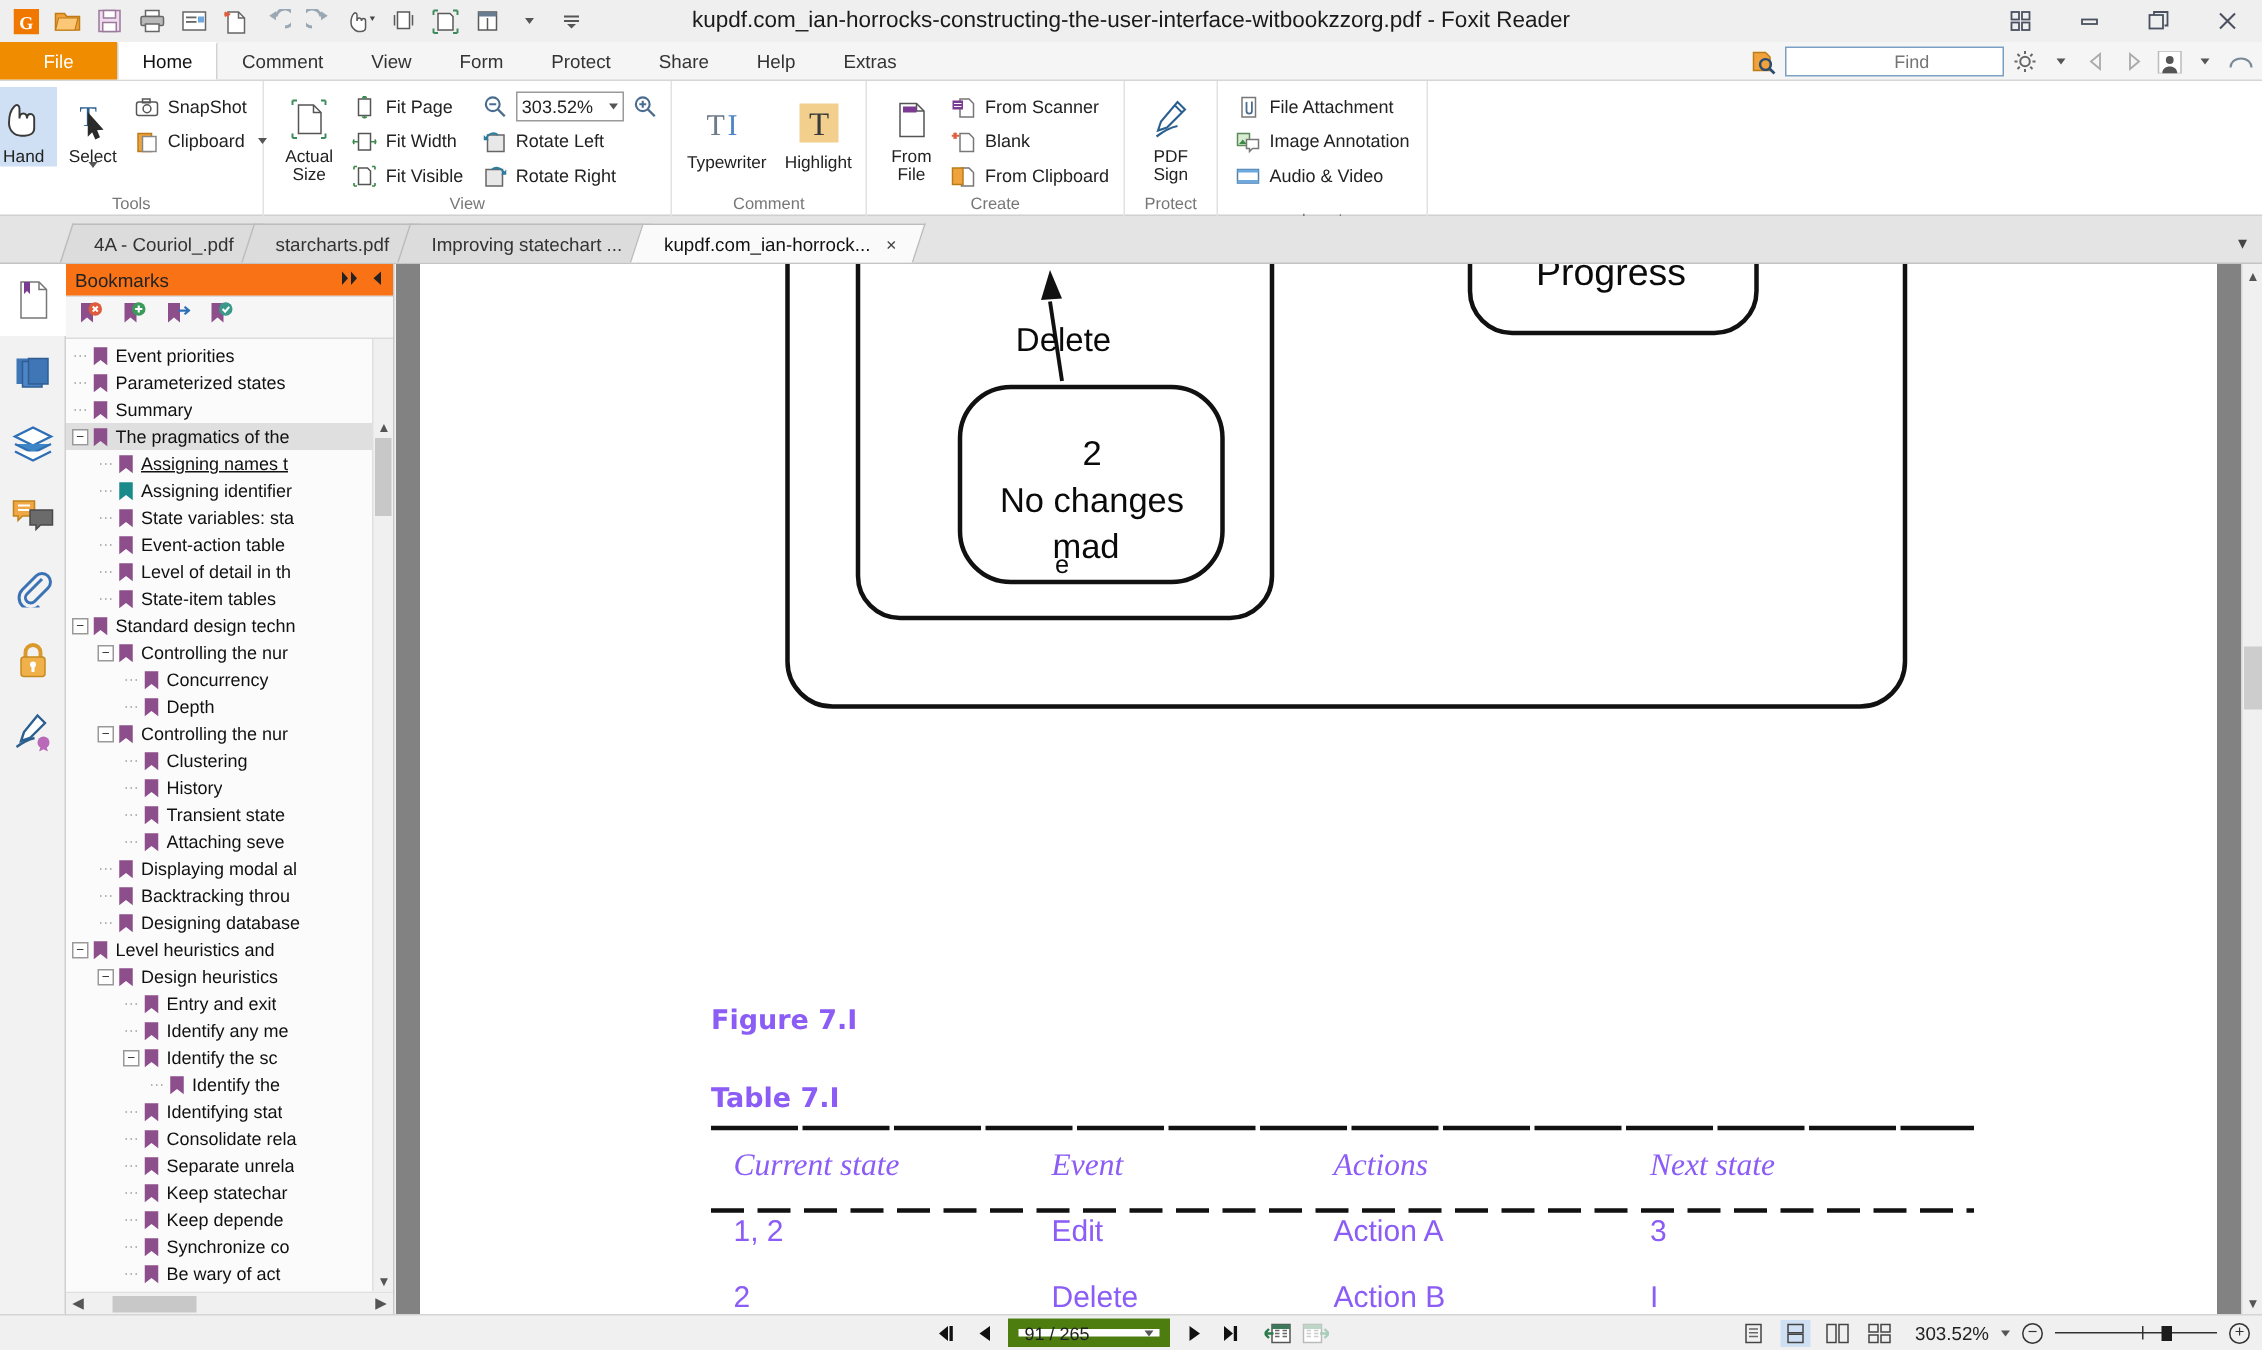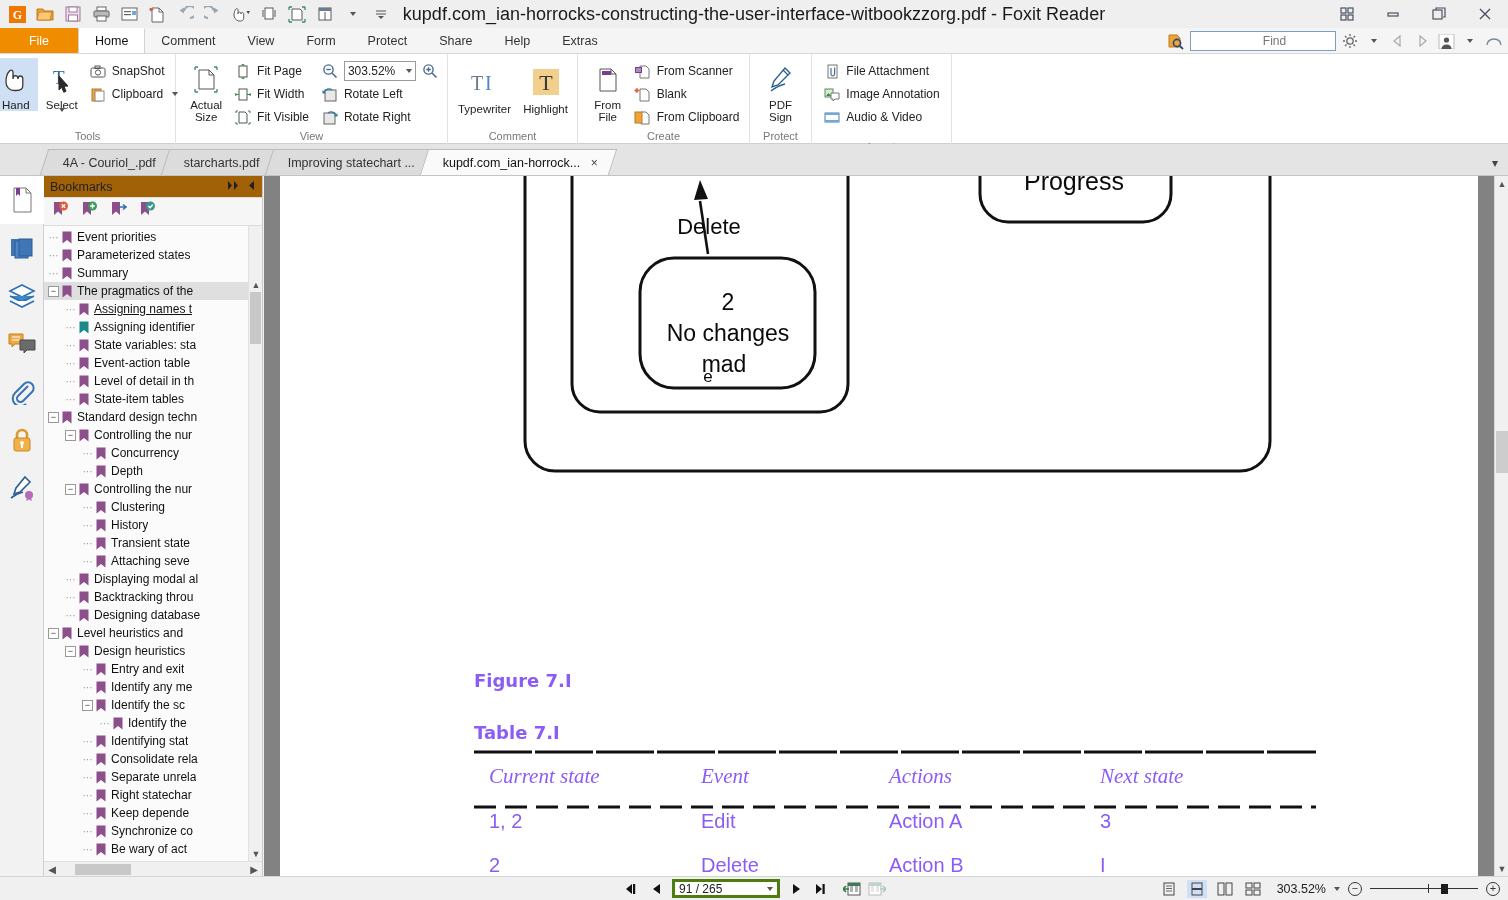--- a/index.html
+++ b/index.html
@@ -26,21 +26,21 @@
     display: flex; align-items: center; gap: 2px; padding-left: 4px;
   }
   .tbi {
     width: 26px; height: 24px;
     display: flex; align-items: center; justify-content: center;
     font-size: 13px; color: #555; cursor: default;
   }
   .tbi svg { display: block; }
   .title-text {
     position: absolute; left: 0; right: 0; text-align: center;
-    font-size: 18px; color: #1a1a1a; line-height: 28px;
+    font-size: 15px; color: #1a1a1a; line-height: 28px;
     pointer-events: none;
   }
   .win-buttons {
     position: absolute; right: 0; top: 0; height: 28px;
     display: flex; align-items: center;
   }
   .win-btn {
     width: 46px; height: 28px; display: flex; align-items: center; justify-content: center;
     color: #444;
   }
@@ -167,21 +167,21 @@
   
   .bm-panel {
     position: absolute; left: 44px; top: 176px; width: 219px; height: 700px;
     background: #f6f6f6;
     border-right: 1px solid #c9c9c9;
     display: flex; flex-direction: column;
   }
   .bm-header {
     height: 22px; display: flex; align-items: center;
     padding: 0 6px; font-size: 12.5px; color: #222;
-    background: #a16207;
+    background: #f97316;
     border-bottom: 1px solid #dcdcdc;
   }
   .bm-header-btns { margin-left: auto; display: flex; gap: 8px; align-items: center; }
   .bm-toolbar {
     height: 28px; display: flex; align-items: center; gap: 12px;
     padding: 0 8px;
     border-bottom: 1px solid #dcdcdc;
     background: #f6f6f6;
   }
   .bm-tree {
@@ -248,21 +248,21 @@
     position: absolute; left: 0; bottom: 0; width: 1508px; height: 24px;
     background: #f0f0f0; border-top: 1px solid #d4d4d4;
     display: flex; align-items: center;
   }
   .sb-center {
     position: absolute; left: 50%; transform: translateX(-50%);
     display: flex; align-items: center; gap: 7px;
   }
   .sb-btn { width: 18px; height: 18px; display: flex; align-items: center; justify-content: center; color: #222; font-size: 11px; }
   .page-box {
-    width: 108px; height: 19px; border: 3px solid #4d7c0f; background: #fff;
+    width: 108px; height: 19px; border: 7px solid #4d7c0f; background: #fff;
     display: flex; align-items: center; justify-content: space-between;
     padding: 0 4px; font-size: 12px; color: #222;
   }
   .sb-right {
     position: absolute; right: 8px; display: flex; align-items: center; gap: 8px;
   }
   .vmode { width: 20px; height: 18px; display: flex; align-items: center; justify-content: center; }
   .vmode.sel { background: #cfe0f5; }
   .zoom-slider { display: flex; align-items: center; gap: 0; width: 108px; height: 18px; position: relative; }
   .zs-line { position: absolute; left: 0; right: 0; top: 8px; height: 1px; background: #333; }
@@ -1060,21 +1060,21 @@
             <svg class="bm-flag" viewBox="0 0 10 13">
               <path d="M0.5 0.5h9v12L5 9 0.5 12.5z" fill="#8c4f8c"></path>
             </svg>
             <span class="bm-label">Separate unrela</span>
           </div>
           <div class="bm-row" style="padding-left: 38px;">
             <span class="nub">···</span>
             <svg class="bm-flag" viewBox="0 0 10 13">
               <path d="M0.5 0.5h9v12L5 9 0.5 12.5z" fill="#8c4f8c"></path>
             </svg>
-            <span class="bm-label">Right statechar</span>
+            <span class="bm-label">Keep statechar</span>
           </div>
           <div class="bm-row" style="padding-left: 38px;">
             <span class="nub">···</span>
             <svg class="bm-flag" viewBox="0 0 10 13">
               <path d="M0.5 0.5h9v12L5 9 0.5 12.5z" fill="#8c4f8c"></path>
             </svg>
             <span class="bm-label">Keep depende</span>
           </div>
           <div class="bm-row" style="padding-left: 38px;">
             <span class="nub">···</span>

